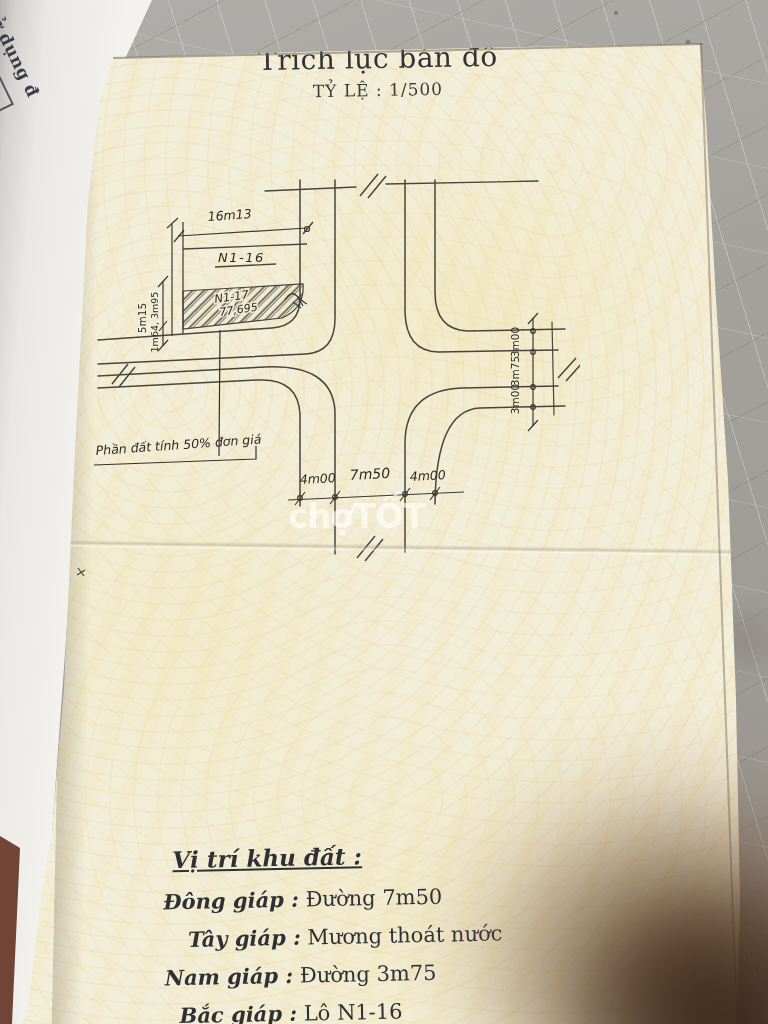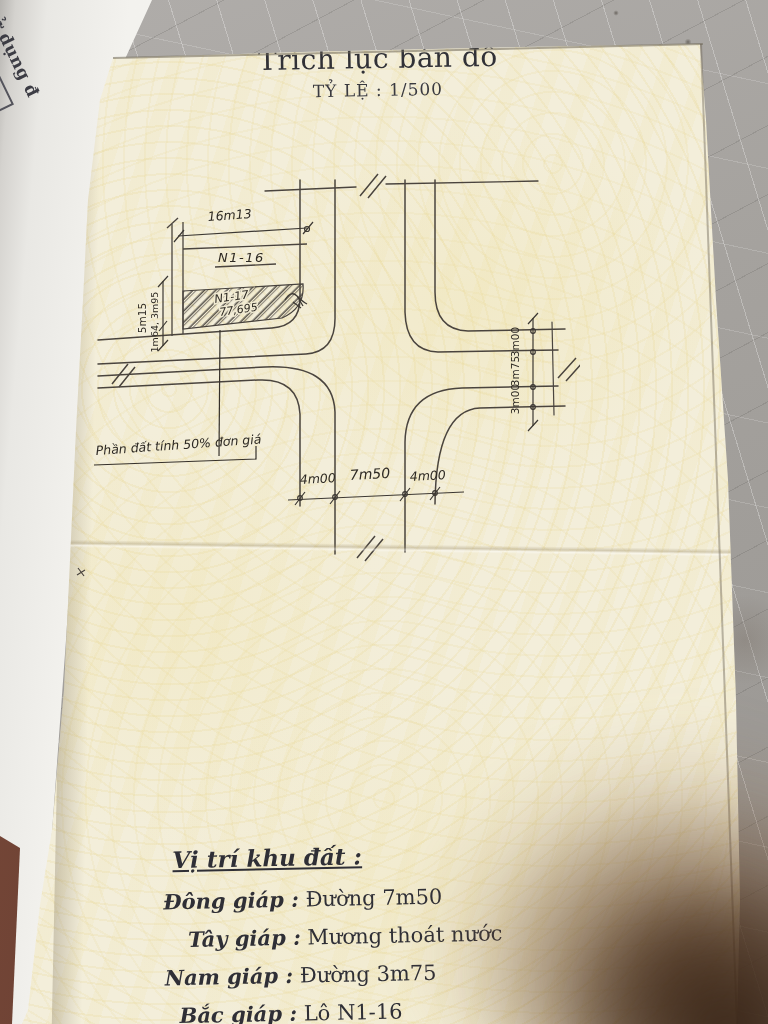--- a/index.html
+++ b/index.html
@@ -235,20 +235,21 @@
 
       <g stroke="#35302a" stroke-width="1.2" fill="none">
         <path d="M160,180 L159,306"></path>
         <path d="M34,315 L196,309 L196,296"></path>
       </g>
       <text x="36" y="305" font-size="12.5" font-style="italic" fill="#28241e" transform="rotate(-4 36 305)">Phần đất tính 50% đơn giá</text>
 
       <path stroke="#4a443e" stroke-width="1.2" fill="none" d="M18,418 l6,8 m-7,-1 l8,-5"></path>
     </svg>
 
+    <div class="watermark">chợTỐT</div>
     <div class="crease"></div>
 
     <div class="info">
       <div class="info-heading">Vị trí khu đất :</div>
       <div class="info-row ind-0">
         <span class="info-label">Đông giáp :</span>
         <span class="info-value">Đường 7m50</span>
       </div>
       <div class="info-row ind-1">
         <span class="info-label">Tây giáp :</span>

